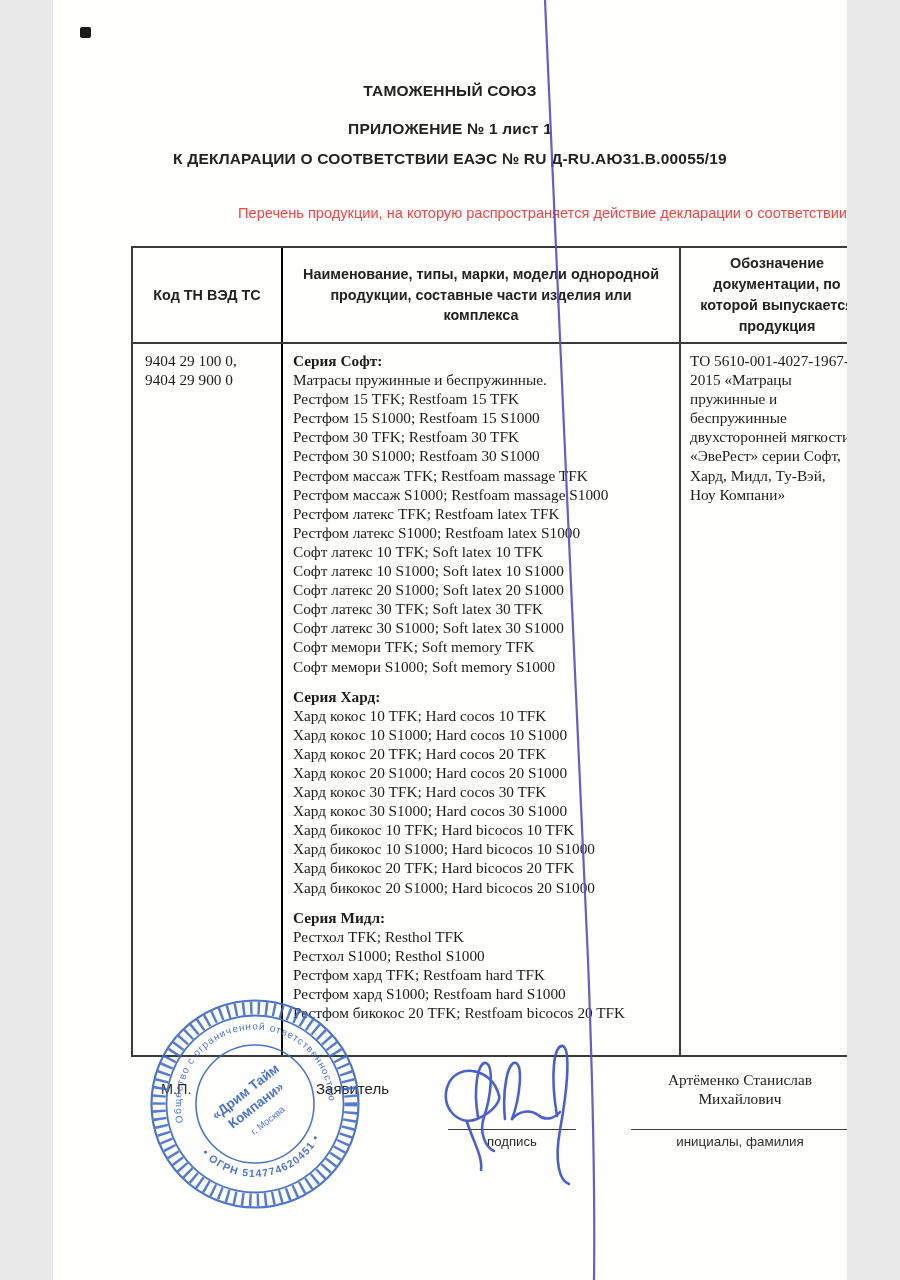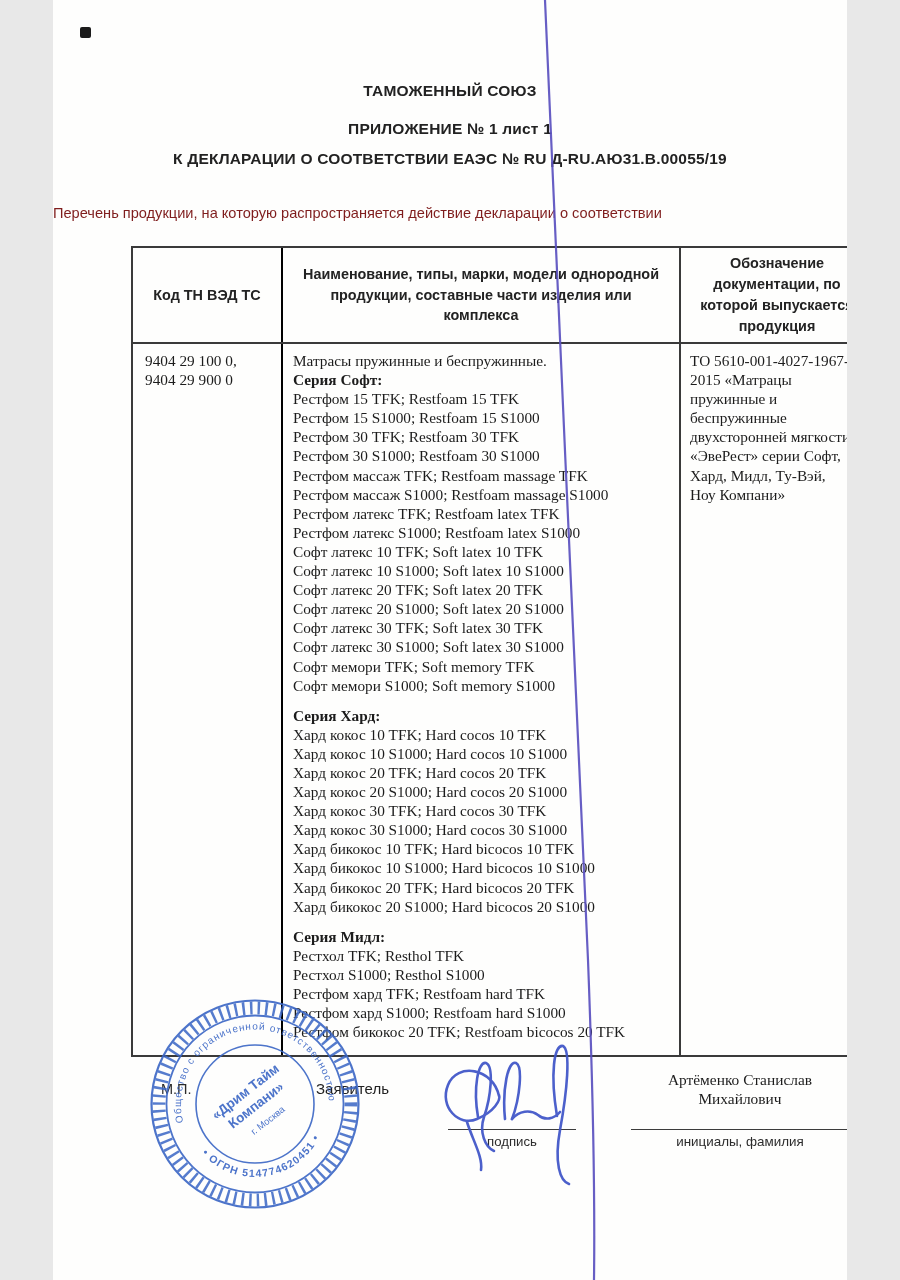--- a/index.html
+++ b/index.html
@@ -4,22 +4,22 @@
 <style>
   html,body{margin:0;padding:0;background:#e8e8e8;}
   .page{position:relative;width:794px;height:1280px;background:#fefefd;margin:0 auto;
         font-family:"Liberation Serif",serif;color:#1d1d1d;overflow:hidden;}
   .scan-dot{position:absolute;left:27px;top:27px;width:11px;height:11px;background:#1b1b1b;border-radius:2px;}
   .hdr{position:absolute;left:0;right:0;text-align:center;font-family:"Liberation Sans",sans-serif;
        font-weight:bold;font-size:15.5px;letter-spacing:.2px;color:#222;}
   .t1{top:82px;}
   .t2{top:120px;}
   .t3{top:150px;}
-  .subtitle{position:absolute;left:0;right:0;top:205px;text-align:left;
-            font-family:"Liberation Sans",sans-serif;font-size:14.6px;color:#7f1d1d;}
+  .subtitle{position:absolute;left:0;right:0;top:205px;text-align:right;
+            font-family:"Liberation Sans",sans-serif;font-size:14.6px;color:#ef4444;}
   
   .tbl{position:absolute;left:78px;top:246px;width:740px;border:2px solid #3a3a3a;}
   .thead,.tbody{display:grid;grid-template-columns:150px 398px 1fr;}
   .thead{height:94px;border-bottom:2px solid #3a3a3a;}
   .th{display:flex;align-items:center;justify-content:center;text-align:center;
       font-family:"Liberation Sans",sans-serif;font-weight:bold;font-size:14.4px;
       line-height:1.45;color:#232323;padding:0 12px;}
   .th.c1,.td.c1{border-right:2px solid #000000;}
   .th.c2,.td.c2{border-right:2px solid #3a3a3a;}
   .tbody{height:711px;}
@@ -62,33 +62,32 @@
       <div class="th c1">Код ТН ВЭД ТС</div>
       <div class="th c2">Наименование, типы, марки, модели однородной продукции, составные части изделия или комплекса</div>
       <div class="th c3">Обозначение документации, по которой выпускается продукция</div>
     </div>
     <div class="tbody">
       <div class="td c1">
           <div class="pline">9404 29 100 0,</div>
           <div class="pline">9404 29 900 0</div>
         </div>
       <div class="td c2">
+          <div class="pline bold">Серия Софт:</div>
           <div class="pline">Матрасы пружинные и беспружинные.</div>
-          <div class="pline bold">Серия Софт:</div>
           <div class="pline">Рестфом 15 TFK; Restfoam 15 TFK</div>
           <div class="pline">Рестфом 15 S1000; Restfoam 15 S1000</div>
           <div class="pline">Рестфом 30 TFK; Restfoam 30 TFK</div>
           <div class="pline">Рестфом 30 S1000; Restfoam 30 S1000</div>
           <div class="pline">Рестфом массаж TFK; Restfoam massage TFK</div>
           <div class="pline">Рестфом массаж S1000; Restfoam massage S1000</div>
           <div class="pline">Рестфом латекс TFK; Restfoam latex TFK</div>
           <div class="pline">Рестфом латекс S1000; Restfoam latex S1000</div>
           <div class="pline">Софт латекс 10 TFK; Soft latex 10 TFK</div>
           <div class="pline">Софт латекс 10 S1000; Soft latex 10 S1000</div>
-          <div class="pline">Софт латекс 20 TFK; Soft latex 20 TFK</div>
           <div class="pline">Софт латекс 20 S1000; Soft latex 20 S1000</div>
           <div class="pline">Софт латекс 30 TFK; Soft latex 30 TFK</div>
           <div class="pline">Софт латекс 30 S1000; Soft latex 30 S1000</div>
           <div class="pline">Софт мемори TFK; Soft memory TFK</div>
           <div class="pline">Софт мемори S1000; Soft memory S1000</div>
           <div class="pline bold gap">Серия Хард:</div>
           <div class="pline">Хард кокос 10 TFK; Hard cocos 10 TFK</div>
           <div class="pline">Хард кокос 10 S1000; Hard cocos 10 S1000</div>
           <div class="pline">Хард кокос 20 TFK; Hard cocos 20 TFK</div>
           <div class="pline">Хард кокос 20 S1000; Hard cocos 20 S1000</div>

